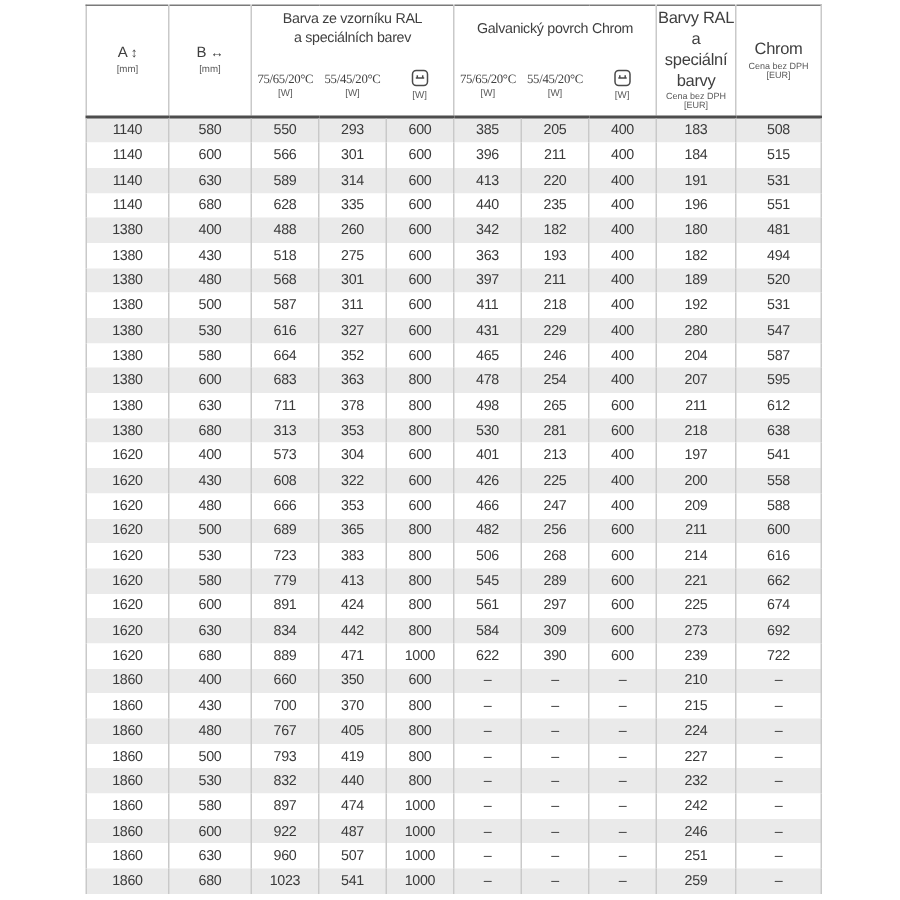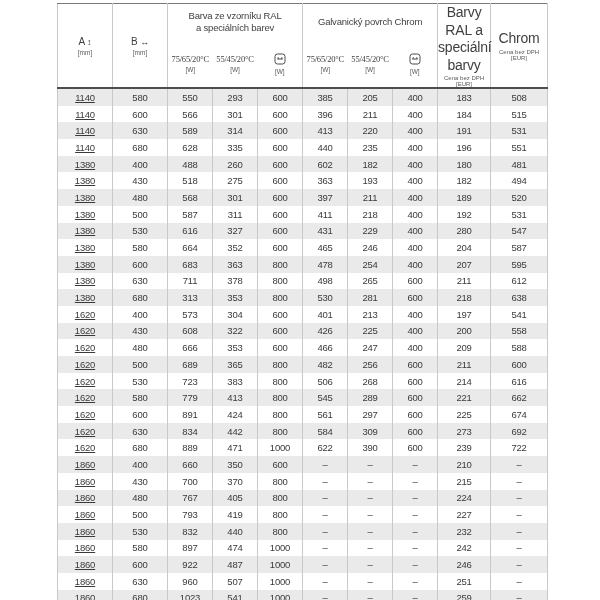--- a/index.html
+++ b/index.html
@@ -22,30 +22,30 @@
     text-align:center;background:#ffffff;letter-spacing:-0.2px;
   }
   thead tr.toprow{height:32px;}
   thead tr.subrow{height:42px;}
   th.b-left{border-left:1px solid #c9c9c9;}
   .ab-label{font-size:10px;color:#3f3f3f;}
   .ab-label .arrow{font-size:9px;}
   .unit{font-size:6.5px;color:#5a5a5a;margin-top:2px;letter-spacing:0;}
   .gtitle{font-size:9.5px;line-height:1.3;color:#3f3f3f;}
   .slabel{font-size:8.5px;color:#3f3f3f;white-space:nowrap;font-family:Liberation Serif, serif;}
-  .price-title{font-size:14px;line-height:1.25;color:#3f3f3f;}
+  .price-title{font-size:11px;line-height:1.25;color:#3f3f3f;}
   .price-sub{font-size:6px;color:#5a5a5a;margin-top:1px;letter-spacing:0;}
   .icon-wrap{height:13px;display:flex;align-items:center;justify-content:center;}
   
   tbody td{
     padding:0;height:16.7px;text-align:center;vertical-align:middle;
     font-size:9.5px;color:#3a3a3a;letter-spacing:-0.2px;
     border-left:1px solid #c9c9c9;
   }
-  tbody td:first-child{border-left:none;text-decoration:underline;}
+  tbody td:first-child{border-left:none;}
   tbody tr:nth-child(odd) td{background:#eaeaea;}
   tbody tr:nth-child(even) td{background:#ffffff;}
   tbody tr:first-child td{border-top:2px solid #4d4d4d;}
 </style>
 </head>
 <body>
 
 <div class="table-wrap">
 <table class="spec-table">
   <colgroup>
@@ -180,21 +180,21 @@
           <td>400</td>
           <td>196</td>
           <td>551</td>
         </tr>
         <tr>
           <td>1380</td>
           <td>400</td>
           <td>488</td>
           <td>260</td>
           <td>600</td>
-          <td>602</td>
+          <td>342</td>
           <td>182</td>
           <td>400</td>
           <td>180</td>
           <td>481</td>
         </tr>
         <tr>
           <td>1380</td>
           <td>430</td>
           <td>518</td>
           <td>275</td>

